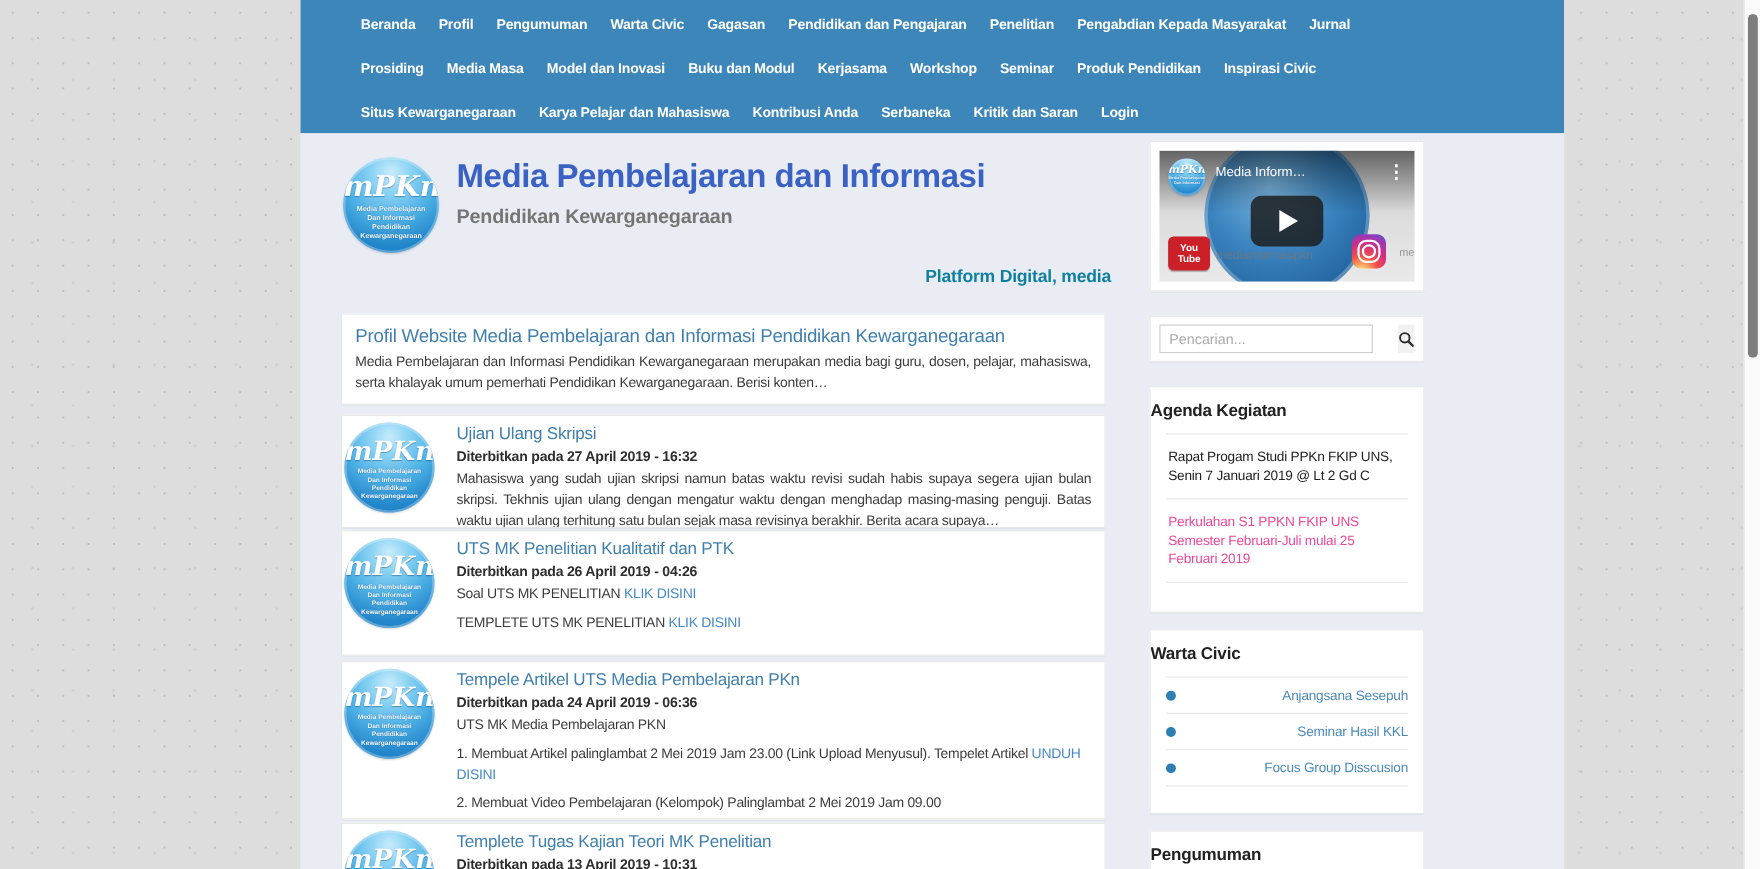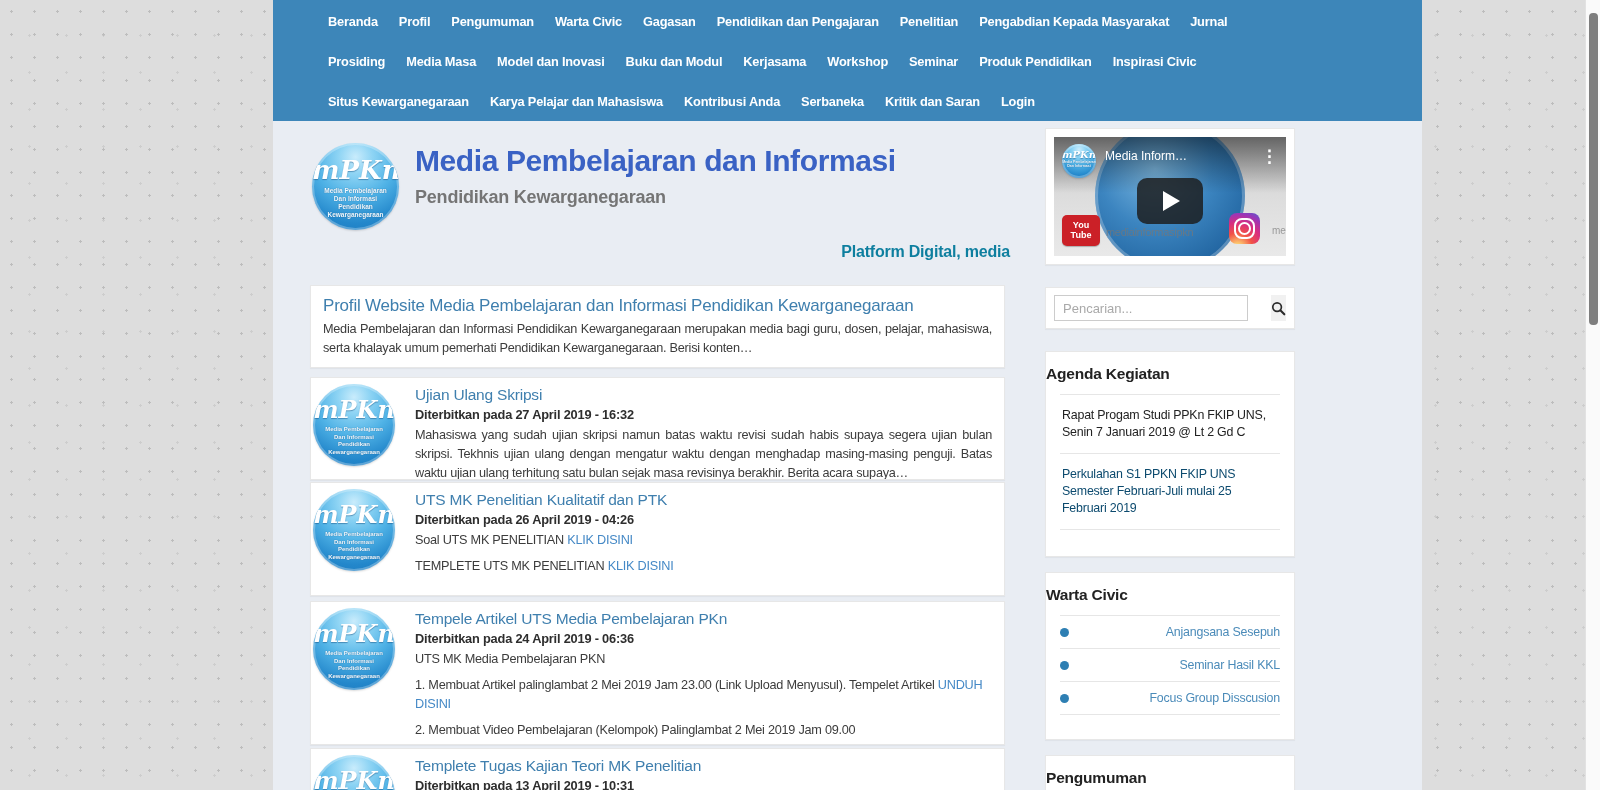--- a/index.html
+++ b/index.html
@@ -117,21 +117,21 @@
   .search-btn { width:36px; height:26px; background:#f1f1f1; border:0; display:flex;
     align-items:center; justify-content:center; cursor:pointer; }
 
   .card-agenda { top:351px; height:206px; }
   .card-warta  { top:572px; height:168px; }
   .card-peng   { top:755px; height:60px; }
   .side-h { font-weight:bold; font-size:15.5px; color:#222;
     padding:13px 0 11px; letter-spacing:-0.2px; }
   .div { border-top:1px solid #e6e6e6; margin:0 14px; }
   .agenda-item { padding:12px 16px; font-size:12.4px; line-height:17px;
-    letter-spacing:-0.2px; color:#0c4a6e; }
+    letter-spacing:-0.2px; color:#ec4899; }
   .agenda-item.bold { font-weight:normal; color:#222; }
   .warta-item { display:flex; align-items:center; gap:10px; padding:9px 14px;justify-content:space-between; }
   .bullet { width:9px; height:9px; border-radius:50%; background:#2e7fb3; flex:0 0 9px; }
   .warta-item a { color:#4b8bb9; font-size:12.4px; text-decoration:none; letter-spacing:-0.2px; }
 
   
   .sb-track { position:absolute; right:0; top:0; width:15px; height:790px;
     background:#fafafa; border-left:1px solid #e2e2e2; }
   .sb-thumb { position:absolute; left:3px; top:13px; width:9px; height:312px;
     background:#7e7e7e; border-radius:4px; }

